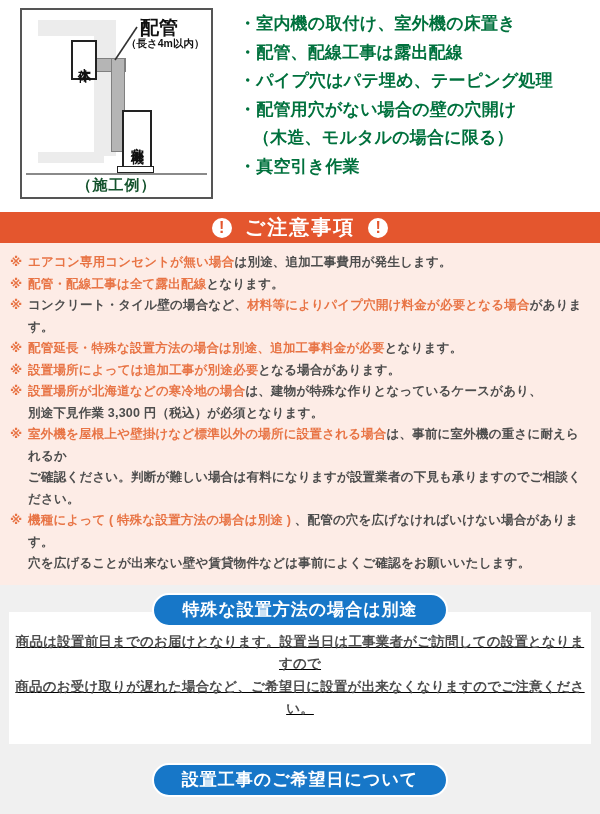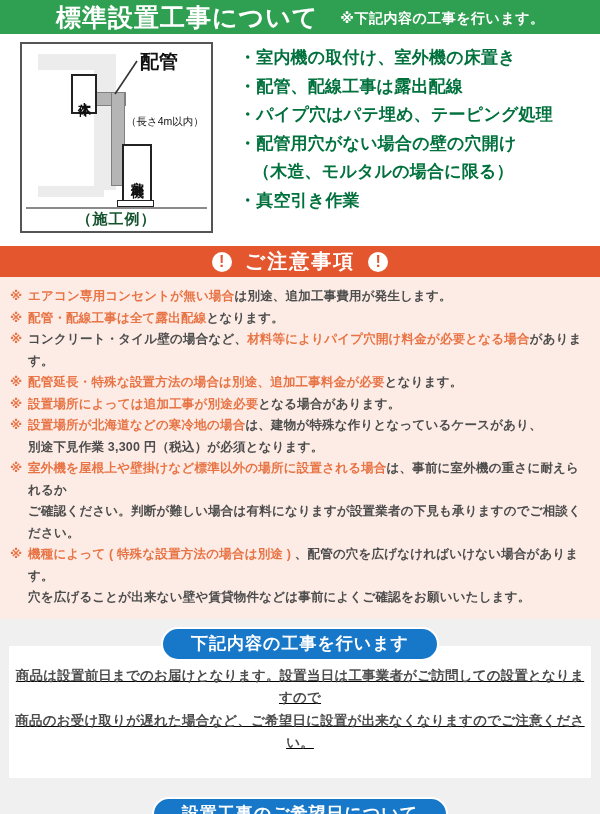--- a/index.html
+++ b/index.html
@@ -35,21 +35,21 @@
     display:flex;align-items:center;justify-content:center;
     writing-mode:vertical-rl;text-orientation:upright;
     font-size:13px;font-weight:bold;color:#111;letter-spacing:2px;
   }
   .unit-box{left:49px;top:30px;width:22px;height:36px;}
   .outdoor-box{left:100px;top:100px;width:26px;height:56px;}
   .pedestal{position:absolute;left:95px;top:156px;width:37px;height:7px;background:#fff;border:1.5px solid #222;z-index:2;box-sizing:border-box;}
   .ground{position:absolute;left:4px;top:163px;width:181px;height:2px;background:#8a8a8a;z-index:1;}
   .diagram-caption{position:absolute;left:0;right:0;top:166px;text-align:center;font-size:15px;font-weight:bold;color:#14532d;z-index:2;letter-spacing:1px;}
   .pipe-label{position:absolute;left:118px;top:5px;font-size:19px;font-weight:bold;color:#111;z-index:3;}
-  .pipe-sub{position:absolute;left:104px;top:27px;font-size:10.5px;font-weight:normal;color:#111;z-index:3;white-space:nowrap;margin-top:44px;}
+  .pipe-sub{position:absolute;left:104px;top:27px;font-size:10.5px;font-weight:bold;color:#111;z-index:3;white-space:nowrap;}
   .ptr{position:absolute;left:0;top:0;width:189px;height:187px;z-index:2;pointer-events:none;}
 
   .work-list{list-style:none;margin:2px 0 0 26px;padding:0;color:#00713d;font-size:17px;font-weight:bold;}
   .work-list li{line-height:28.5px;white-space:nowrap;letter-spacing:.2px;}
   .work-list li.indent{padding-left:14px;}
 
   
   .caution-band{
     height:31px;background:#e4562e;display:flex;align-items:center;justify-content:center;gap:13px;
   }
@@ -78,24 +78,20 @@
   }
   .pill.blue{background:#1777c8;}
   .panel{background:#fff;margin:0 9px;padding:19px 6px 23px;text-decoration:underline;}
   .panel p{margin:0;text-align:center;font-size:13.5px;font-weight:bold;line-height:22.5px;color:#4d4d4d;letter-spacing:.2px;}
 </style>
 </head>
 <body>
 
 <div class="page">
 
-  <header class="top-band">
-    <h1>標準設置工事について</h1>
-    <span class="top-note">※下記内容の工事を行います。</span>
-  </header>
 
   <section class="work-section">
     <div class="diagram">
       <div class="wall wall-top"></div>
       <div class="wall wall-v"></div>
       <div class="wall wall-bottom"></div>
       <div class="pipe pipe-h"></div>
       <div class="pipe pipe-v"></div>
       <svg class="ptr" viewBox="0 0 189 187">
         <line x1="115" y1="17" x2="93" y2="50" stroke="#333" stroke-width="1.6"></line>
@@ -173,21 +169,21 @@
         <span class="mark">※</span>
         <div class="body">
           <p><span class="em">機種によって ( 特殊な設置方法の場合は別途 ) </span><span>、配管の穴を広げなければいけない場合があります。</span></p>
           <p><span>穴を広げることが出来ない壁や賃貸物件などは事前によくご確認をお願いいたします。</span></p>
         </div>
       </div>
     </section>
 
   <div class="bottom">
       <div class="info-sec">
-        <div class="pill blue">下記内容の工事を行います</div>
+        <div class="pill blue">特殊な設置方法の場合は別途</div>
         <div class="panel">
           <p><span>商品は設置前日までのお届けとなります。設置当日は工事業者がご訪問しての設置となりますので</span></p>
           <p><span>商品のお受け取りが遅れた場合など、ご希望日に設置が出来なくなりますのでご注意ください。</span></p>
         </div>
       </div>
       <div class="info-sec">
         <div class="pill blue">設置工事のご希望日について</div>
       </div>
     </div>
 

